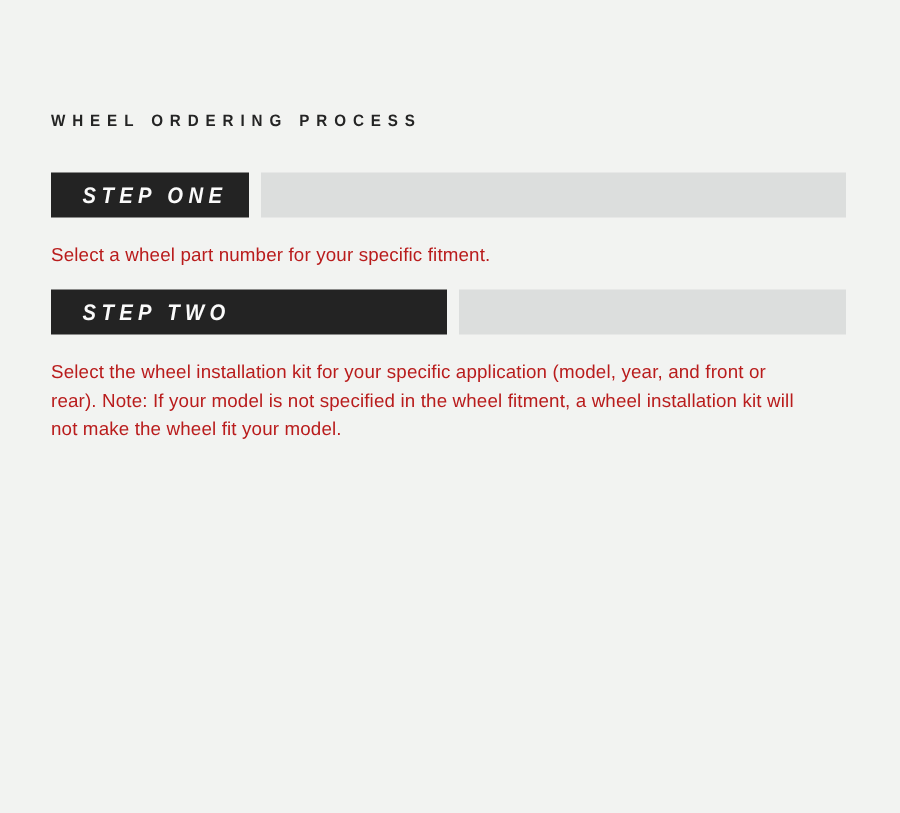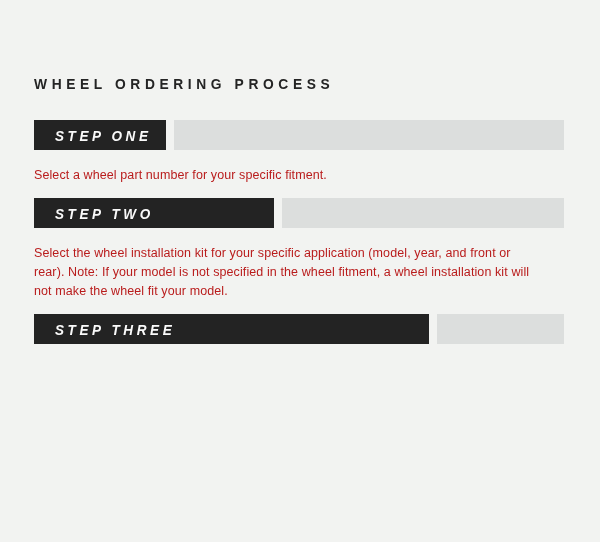--- a/index.html
+++ b/index.html
@@ -12,21 +12,21 @@
     background: #f2f3f1;
     font-family: "Liberation Sans", sans-serif;
     overflow: hidden;
   }
   .container {
     box-sizing: border-box;
     padding: 75px 36px 0 34px;
   }
   .page-title {
     margin: 0 0 28px 0;
-    font-size: 15px;
+    font-size: 11px;
     font-weight: 700;
     color: #242424;
     white-space: nowrap;
   }
   .condensed {
     display: inline-block;
     transform: scaleX(0.92);
     transform-origin: left center;
     letter-spacing: 5px;
   }
@@ -39,21 +39,21 @@
   }
   .bar-black {
     background: #232323;
     display: flex;
     align-items: center;
     box-sizing: border-box;
     padding-left: 21px;
     flex: 0 0 auto;
   }
   .w25  { width: 132px; }
-  .w50  { width: 240px; }
+  .w50  { width: 264px; }
   .w75  { width: 395px; }
   .w100 { width: 100%; }
   .bar-gray {
     flex: 1 1 auto;
     background: #dcdedd;
   }
   .step-label {
     color: #fafafa;
     font-size: 15px;
     font-weight: 700;
@@ -93,24 +93,18 @@
     <div class="step-row">
       <div class="bar-black w50">
         <span class="step-label">STEP TWO</span>
       </div>
       <div class="bar-gray"></div>
     </div>
     <p class="step-desc">Select the wheel installation kit for your specific application (model, year, and front or rear). Note: If your model is not specified in the wheel fitment, a wheel installation kit will not make the wheel fit your model.</p>
   </section>
 
   <section class="step">
-    <div class="step-row">
-      <div class="bar-black w75">
-        <span class="step-label">STEP THREE</span>
-      </div>
-      <div class="bar-gray"></div>
-    </div>
   </section>
 
   <section class="step">
   </section>
 
 </div>
 
 </body></html>

